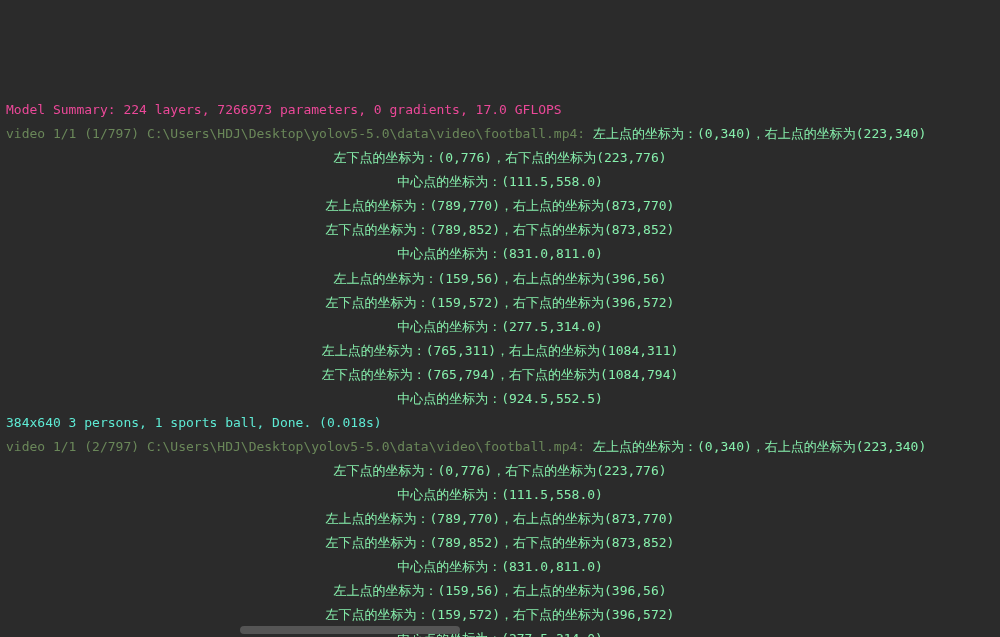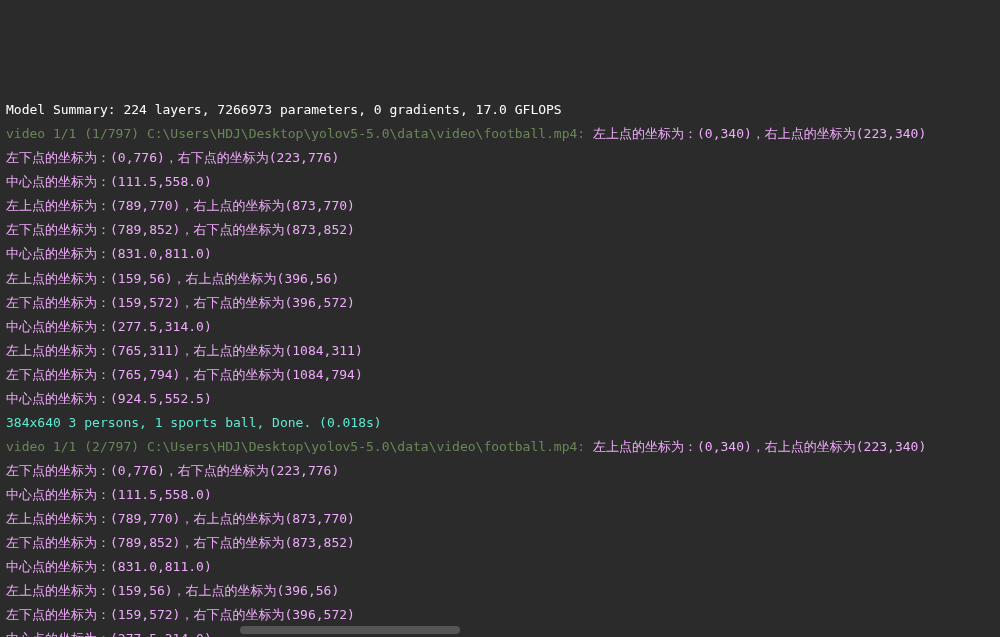--- a/index.html
+++ b/index.html
@@ -13,27 +13,28 @@
       font-family: 'Menlo', 'Monaco', 'Consolas', monospace;
       font-size: 13px;
       line-height: 1.85;
       padding: 2px 6px;
       width: 1000px;
       height: 637px;
       overflow: hidden;
       white-space: pre;
     }
     .summary {
-      color: #ffffff;
+      color: #ec4899;
     }
     .video-path {
       color: #6a8759;
     }
     .grey-text {
-      color: #f0abfc;
+      color: #86efac;
+      text-align: center;
     }
     .white-text {
       color: #5eead4;
     }
     .line {
       display: block;
     }
     .scrollbar-track {
       position: absolute;
       bottom: 3px;

